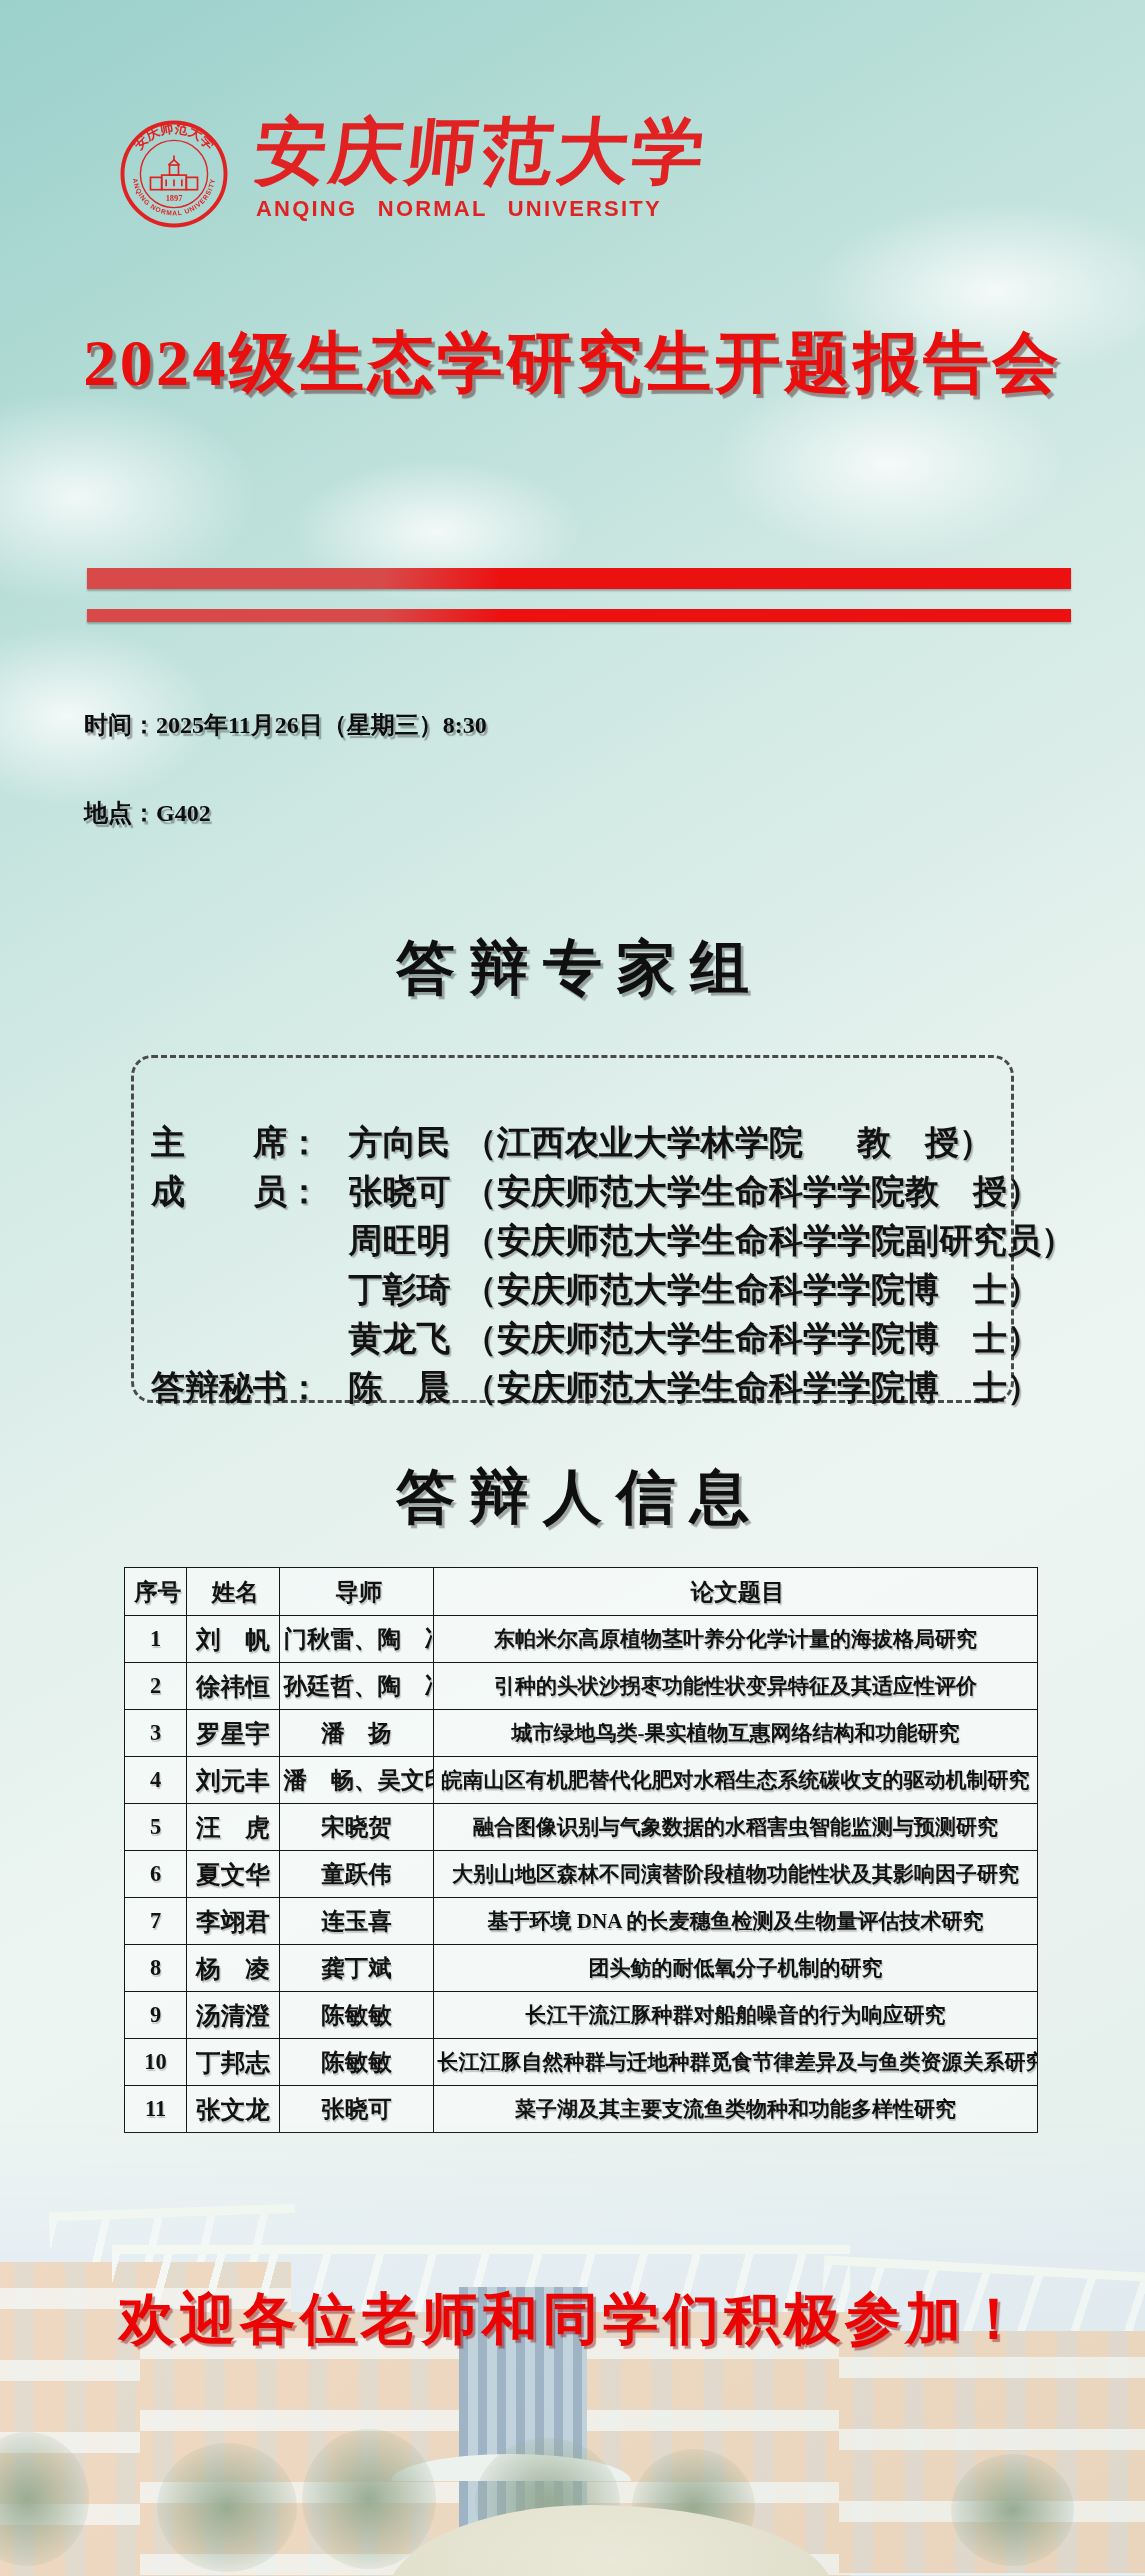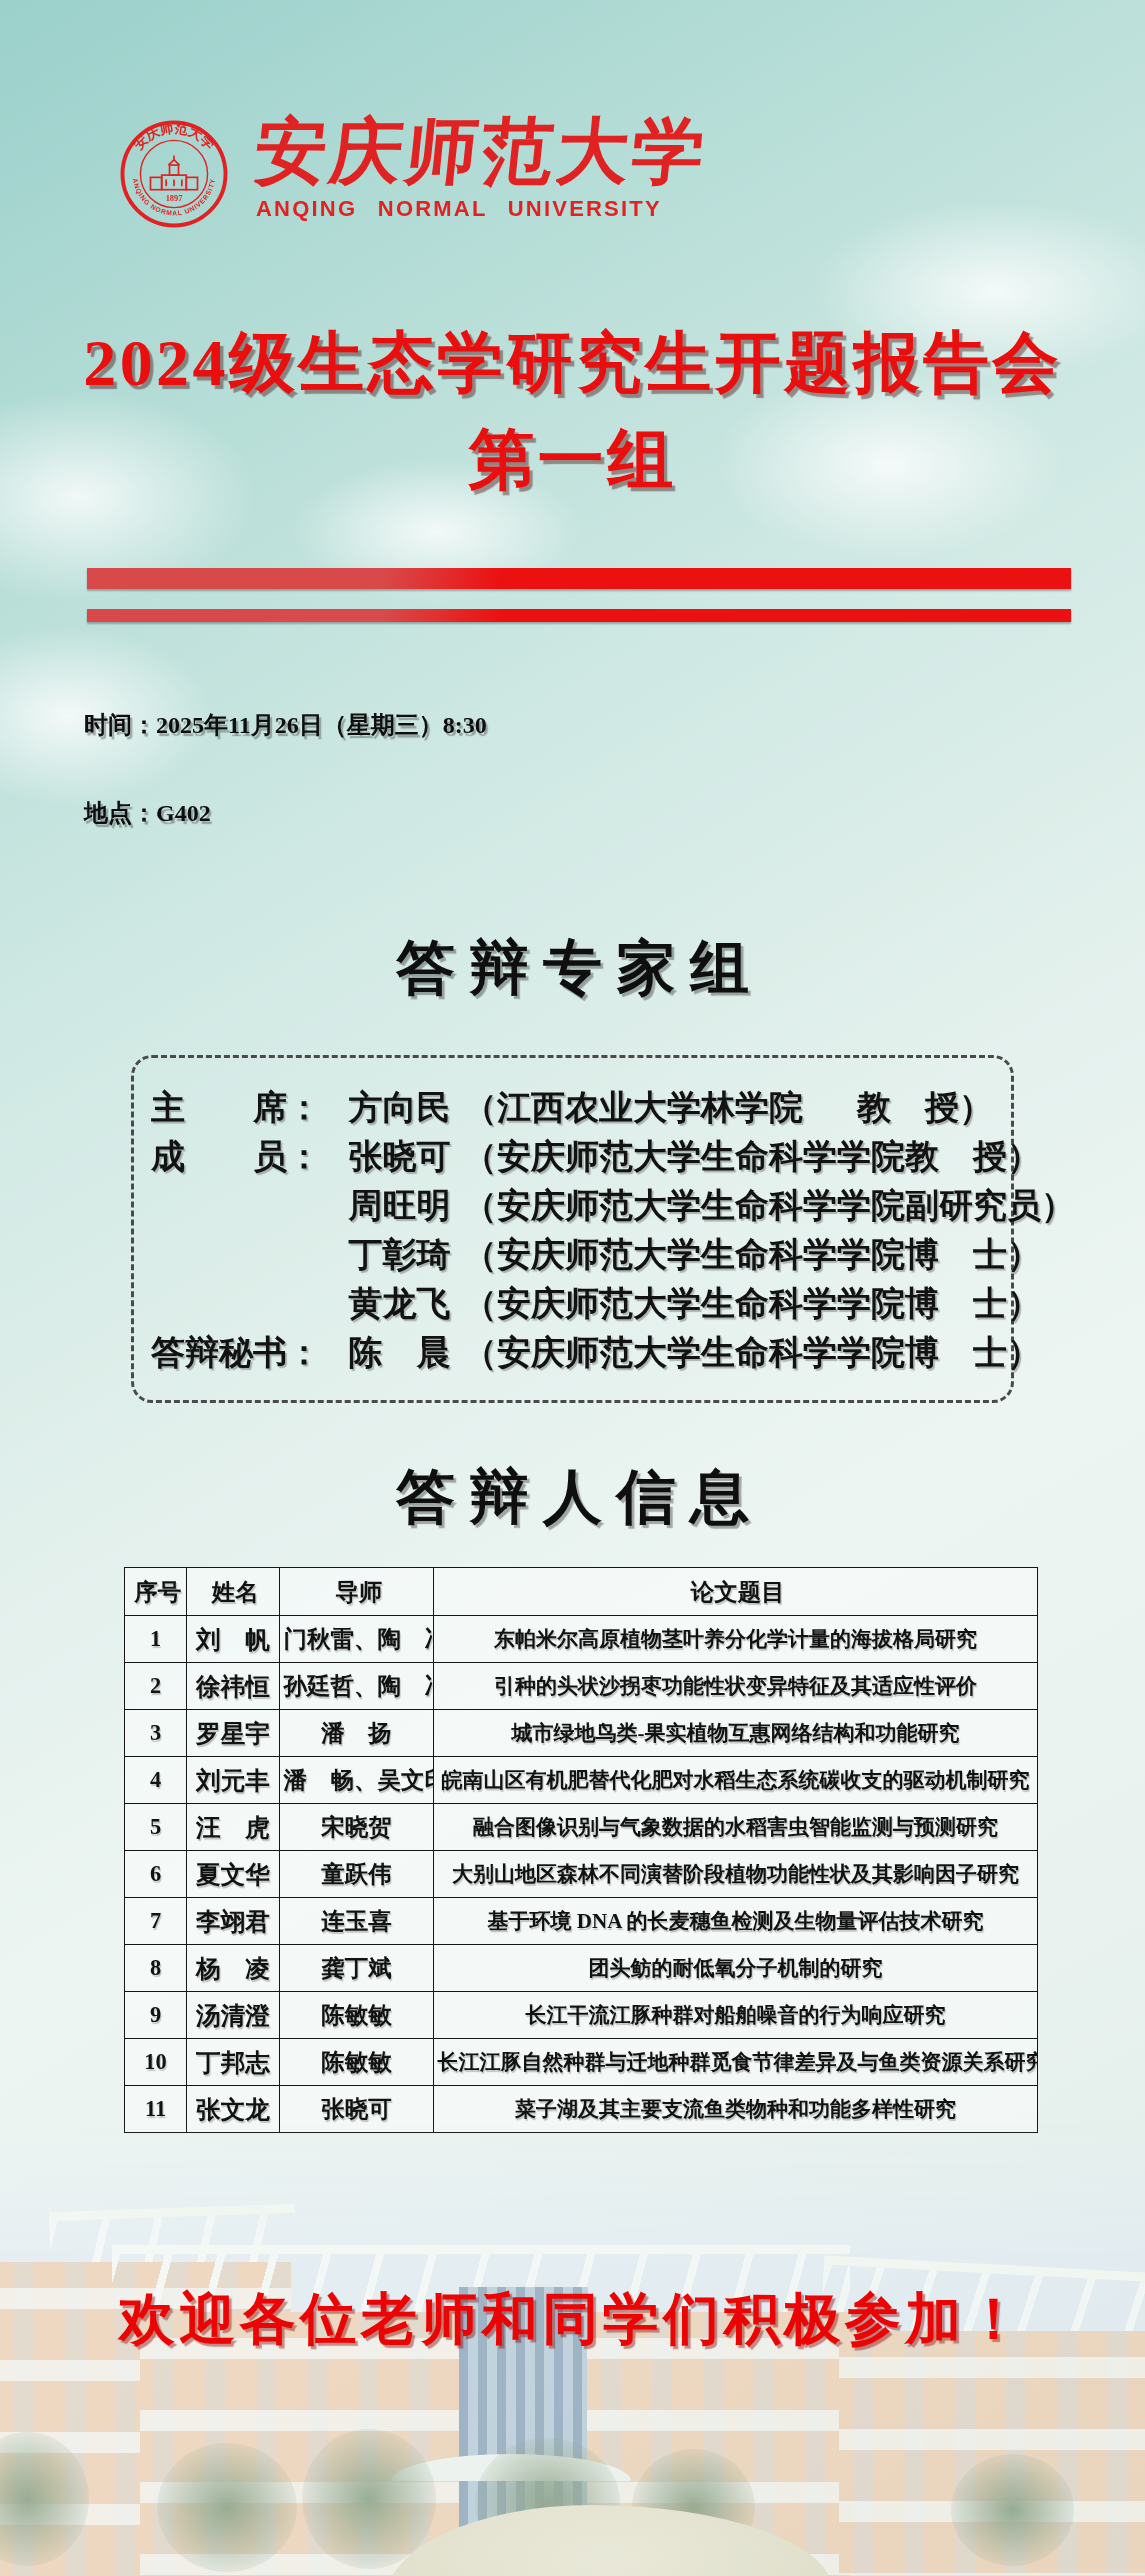--- a/index.html
+++ b/index.html
@@ -44,21 +44,21 @@
   #heading-candidates{top:1458px;}
   
   .expert-box{position:absolute;left:131px;top:1055px;width:883px;height:348px;
     box-sizing:border-box;border:3.9px dashed #4a4a4a;border-radius:21px;
     padding:27px 18px 0 17px;}
   .exp-row{display:flex;align-items:baseline;height:49px;
     font-size:34px;font-weight:bold;color:#121212;
     text-shadow:1.7px 2.2px 1.1px rgba(0,0,0,.26);white-space:pre;}
   .exp-role{width:185px;flex:0 0 auto;}
   .exp-name{width:127px;flex:0 0 auto;text-align:center;}
-  .exp-affil{flex:1 1 auto;}
+  .exp-affil{flex:1 1 auto;margin-top:35px;}
   .exp-title{flex:0 0 auto;}
   
   .cand-table{position:absolute;left:124px;top:1567px;width:914px;
     border-collapse:collapse;table-layout:fixed;
     background:rgba(252,254,253,.55);}
   .cand-table th,.cand-table td{border:1.7px solid #161616;text-align:center;
     vertical-align:middle;color:#121212;font-weight:bold;
     text-shadow:1.1px 1.7px 1.1px rgba(0,0,0,.22);padding:0 3.4px;overflow:hidden;}
   .cand-table th{height:47px;font-size:23.5px;padding-left:8px;}
   .cand-table td{height:46px;}
@@ -122,21 +122,20 @@
         <path d="M 100,75 L 100,67"></path>
         <path d="M 86,110 v 12 M 100,110 v 12 M 114,110 v 12"></path>
       </g>
       <text x="100" y="149" text-anchor="middle" fill="#e02222" font-size="15" font-weight="bold">1897</text>
     </svg>
     <div class="calligraphy">安庆师范大学</div>
     <div class="logo-en">ANQING NORMAL UNIVERSITY</div>
   </div>
 
   <div class="main-title" id="title-line1">2024级生态学研究生开题报告会</div>
-  <div class="main-title" id="title-line2">第一组</div>
 
   <div class="red-bar" id="bar-top"></div>
   <div class="red-bar" id="bar-bottom"></div>
 
   <div class="info-line" id="info-time">时间：2025年11月26日（星期三）8:30</div>
   <div class="info-line" id="info-place">地点：G402</div>
 
   <div class="section-heading" id="heading-experts">答辩专家组</div>
 
   <div class="expert-box">

